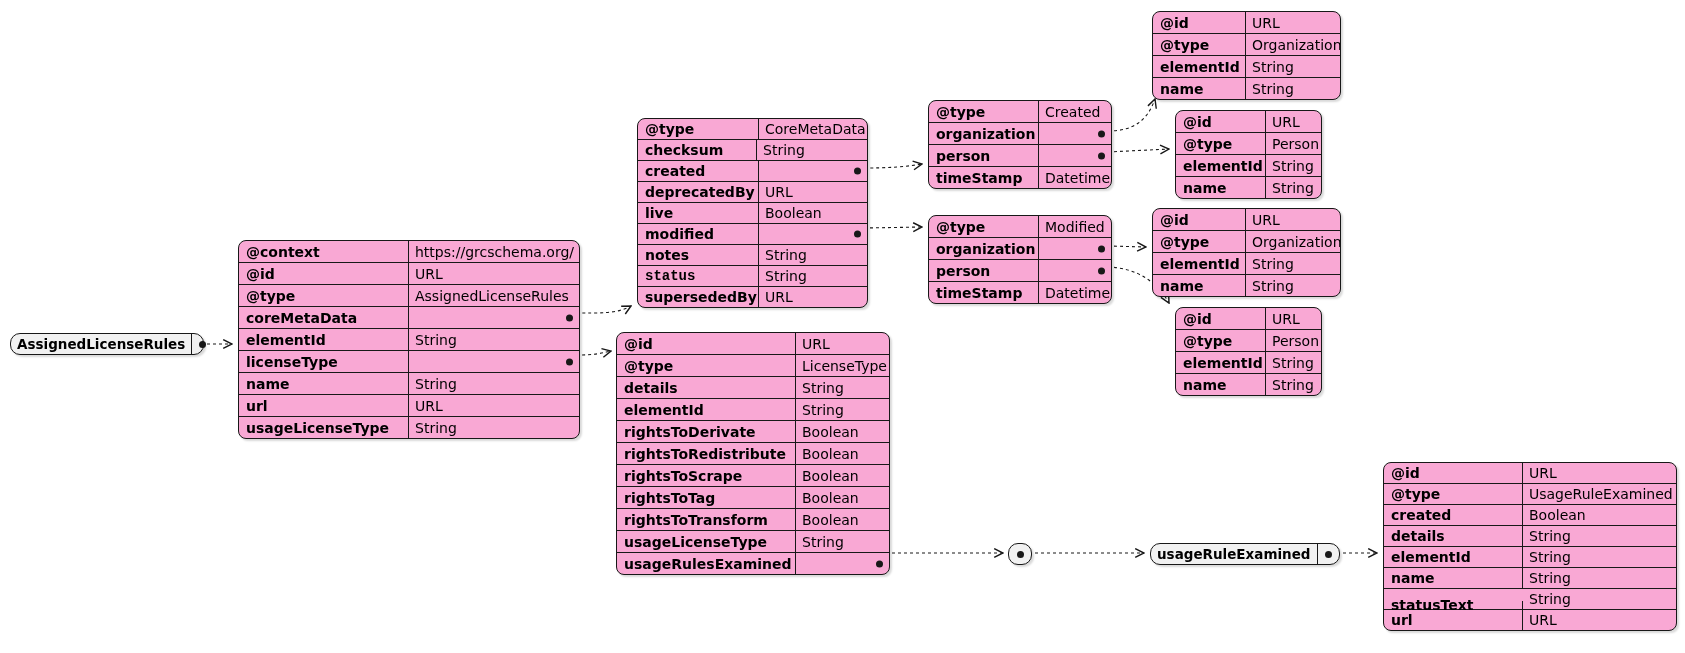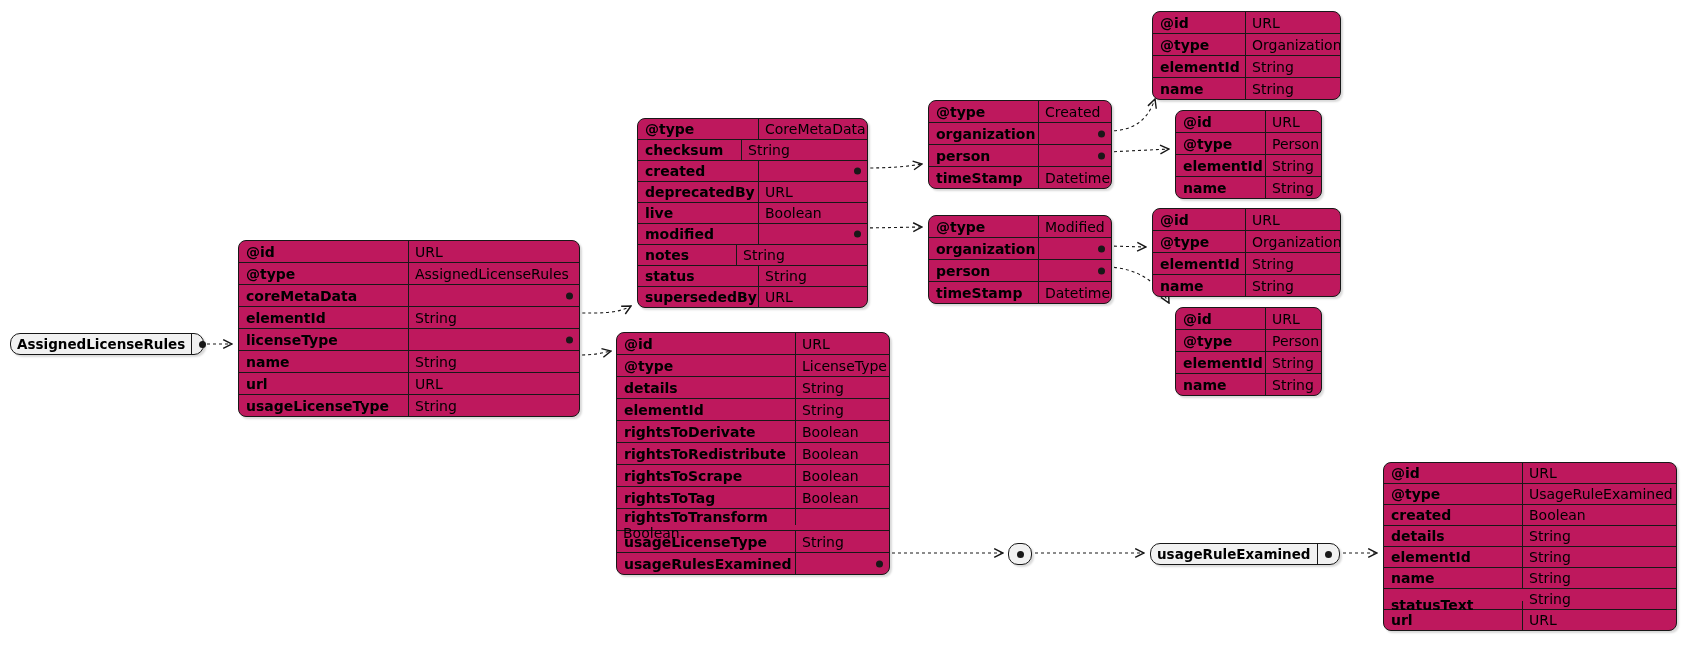--- a/index.html
+++ b/index.html
@@ -7,21 +7,21 @@
     position:relative;
     width:1685px;height:653px;
     background:#ffffff;
     font-family:"DejaVu Sans","Liberation Sans",sans-serif;
     color:#000000;
     overflow:hidden;
   }
   #arrow-layer{position:absolute;left:0;top:0;width:1685px;height:653px;pointer-events:none;}
   .table{
     position:absolute;
-    background:#be185d;
+    background:#f9a8d4;
     border:1.5px solid #181818;
     border-radius:8px;
     overflow:hidden;
     box-sizing:border-box;
     box-shadow:2px 2px 2px rgba(0,0,0,0.15);
     font-size:14px;
   }
   .trow{display:flex;align-items:stretch;border-top:1px solid #181818;}
   .trow:first-child{border-top:none;}
   .tname{
@@ -113,20 +113,24 @@
   </div>
 
   <div class="node" style="left:1008px;top:543px;width:24px;">
     <span class="node-port no-border">
       <span class="port-dot"></span>
     </span>
   </div>
 
 <div class="table" style="left: 238px; top: 240px; width: 342px;">
       <div class="trow" style="height: 21px;">
+        <span class="tname" style="width: 170px;">@context</span>
+        <span class="tval">https://grcschema.org/</span>
+      </div>
+      <div class="trow" style="height: 21px;">
         <span class="tname" style="width: 170px;">@id</span>
         <span class="tval">URL</span>
       </div>
       <div class="trow" style="height: 21px;">
         <span class="tname" style="width: 170px;">@type</span>
         <span class="tval">AssignedLicenseRules</span>
       </div>
       <div class="trow" style="height: 21px;">
         <span class="tname" style="width: 170px;">coreMetaData</span>
         <span class="tval">
@@ -155,21 +159,21 @@
         <span class="tname" style="width: 170px;">usageLicenseType</span>
         <span class="tval">String</span>
       </div>
     </div>
     <div class="table" style="left: 637px; top: 118px; width: 231px;">
       <div class="trow" style="height: 20px;">
         <span class="tname" style="width: 121px;">@type</span>
         <span class="tval">CoreMetaData</span>
       </div>
       <div class="trow" style="height: 20px;">
-        <span class="tname" style="width: 104px;">checksum</span>
+        <span class="tname" style="width: 119px;">checksum</span>
         <span class="tval">String</span>
       </div>
       <div class="trow" style="height: 20px;">
         <span class="tname" style="width: 121px;">created</span>
         <span class="tval">
           <span class="cell-dot"></span>
         </span>
       </div>
       <div class="trow" style="height: 20px;">
         <span class="tname" style="width: 121px;">deprecatedBy</span>
@@ -179,25 +183,25 @@
         <span class="tname" style="width: 121px;">live</span>
         <span class="tval">Boolean</span>
       </div>
       <div class="trow" style="height: 20px;">
         <span class="tname" style="width: 121px;">modified</span>
         <span class="tval">
           <span class="cell-dot"></span>
         </span>
       </div>
       <div class="trow" style="height: 20px;">
-        <span class="tname" style="width: 99px;">notes</span>
-        <span class="tval">String</span>
-      </div>
-      <div class="trow" style="height: 20px;">
-        <span class="tname" style="width: 121px;">status</span>
+        <span class="tname" style="width: 121px;">notes</span>
+        <span class="tval">String</span>
+      </div>
+      <div class="trow" style="height: 20px;">
+        <span class="tname" style="width: 121px; font-family: Liberation Mono, monospace;">status</span>
         <span class="tval">String</span>
       </div>
       <div class="trow" style="height: 20px;">
         <span class="tname" style="width: 121px;">supersededBy</span>
         <span class="tval">URL</span>
       </div>
     </div>
     <div class="table" style="left: 928px; top: 100px; width: 184px;">
       <div class="trow" style="height: 21px;">
         <span class="tname" style="width: 110px;">@type</span>
@@ -340,21 +344,21 @@
         <span class="tval">Boolean</span>
       </div>
       <div class="trow" style="height: 21px;">
         <span class="tname" style="width: 179px;">rightsToScrape</span>
         <span class="tval">Boolean</span>
       </div>
       <div class="trow" style="height: 21px;">
         <span class="tname" style="width: 179px;">rightsToTag</span>
         <span class="tval">Boolean</span>
       </div>
-      <div class="trow" style="height: 21px; flex-direction: column;">
+      <div class="trow" style="height: 21px;">
         <span class="tname" style="width: 179px;">rightsToTransform</span>
         <span class="tval">Boolean</span>
       </div>
       <div class="trow" style="height: 21px;">
         <span class="tname" style="width: 179px;">usageLicenseType</span>
         <span class="tval">String</span>
       </div>
       <div class="trow" style="height: 21px;">
         <span class="tname" style="width: 179px;">usageRulesExamined</span>
         <span class="tval">

